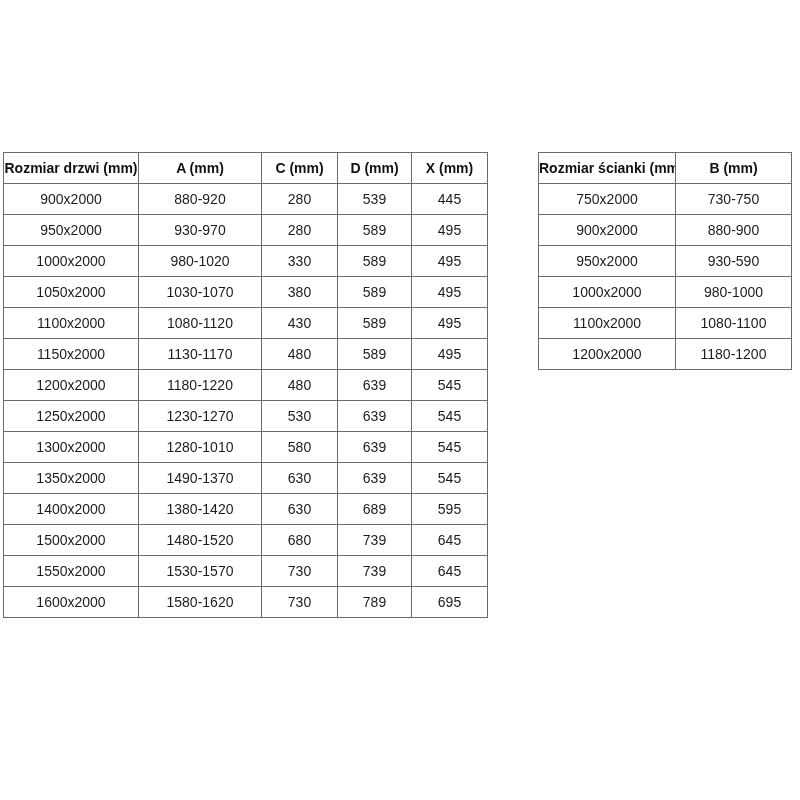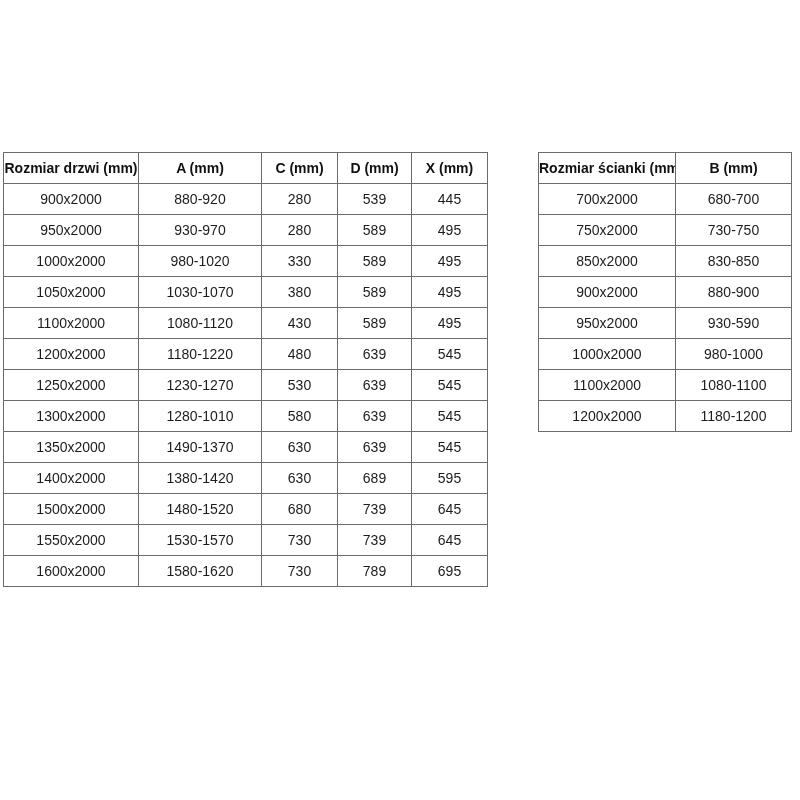--- a/index.html
+++ b/index.html
@@ -97,20 +97,27 @@
         <td>495</td>
       </tr>
       <tr>
         <td>1100x2000</td>
         <td>1080-1120</td>
         <td>430</td>
         <td>589</td>
         <td>495</td>
       </tr>
       <tr>
+        <td>1150x2000</td>
+        <td>1130-1170</td>
+        <td>480</td>
+        <td>589</td>
+        <td>495</td>
+      </tr>
+      <tr>
         <td>1200x2000</td>
         <td>1180-1220</td>
         <td>480</td>
         <td>639</td>
         <td>545</td>
       </tr>
       <tr>
         <td>1250x2000</td>
         <td>1230-1270</td>
         <td>530</td>
@@ -168,30 +175,22 @@
     <col style="width:116px">
   </colgroup>
   <thead>
     <tr>
       <th>Rozmiar ścianki (mm)</th>
       <th>B (mm)</th>
     </tr>
   </thead>
   <tbody>
       <tr>
-        <td>700x2000</td>
-        <td>680-700</td>
-      </tr>
-      <tr>
         <td>750x2000</td>
         <td>730-750</td>
-      </tr>
-      <tr>
-        <td>850x2000</td>
-        <td>830-850</td>
       </tr>
       <tr>
         <td>900x2000</td>
         <td>880-900</td>
       </tr>
       <tr>
         <td>950x2000</td>
         <td>930-590</td>
       </tr>
       <tr>

